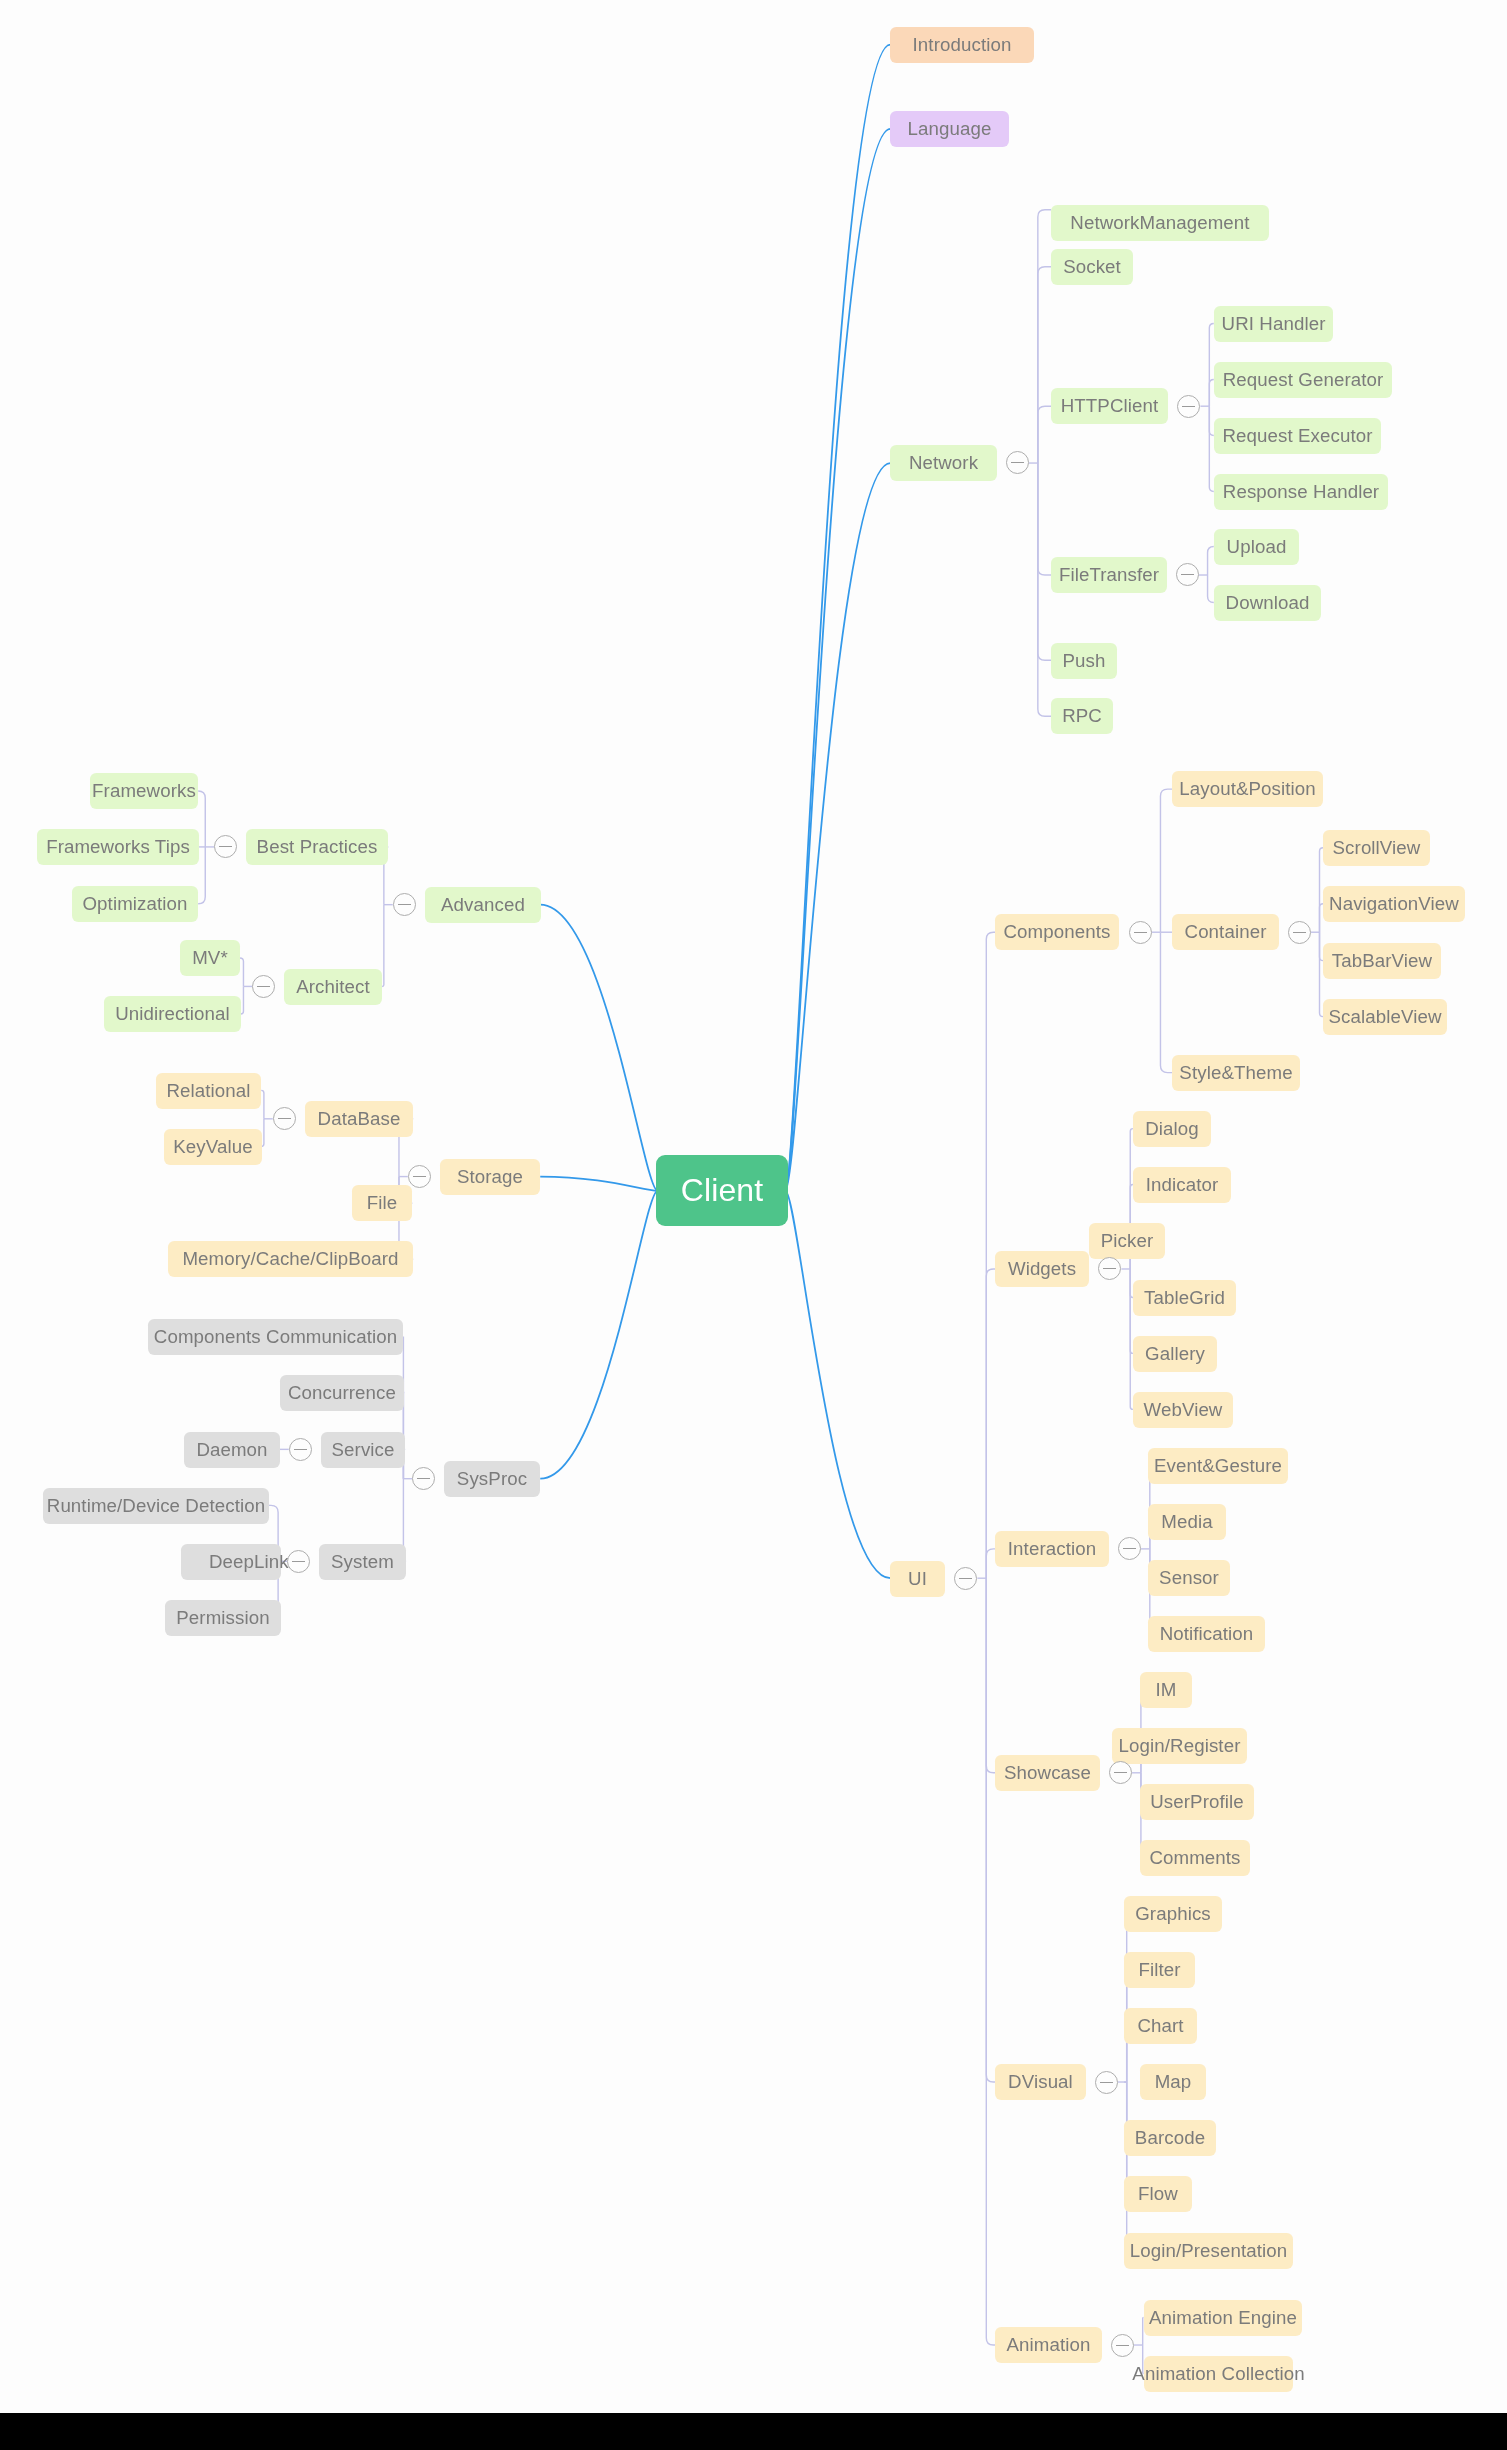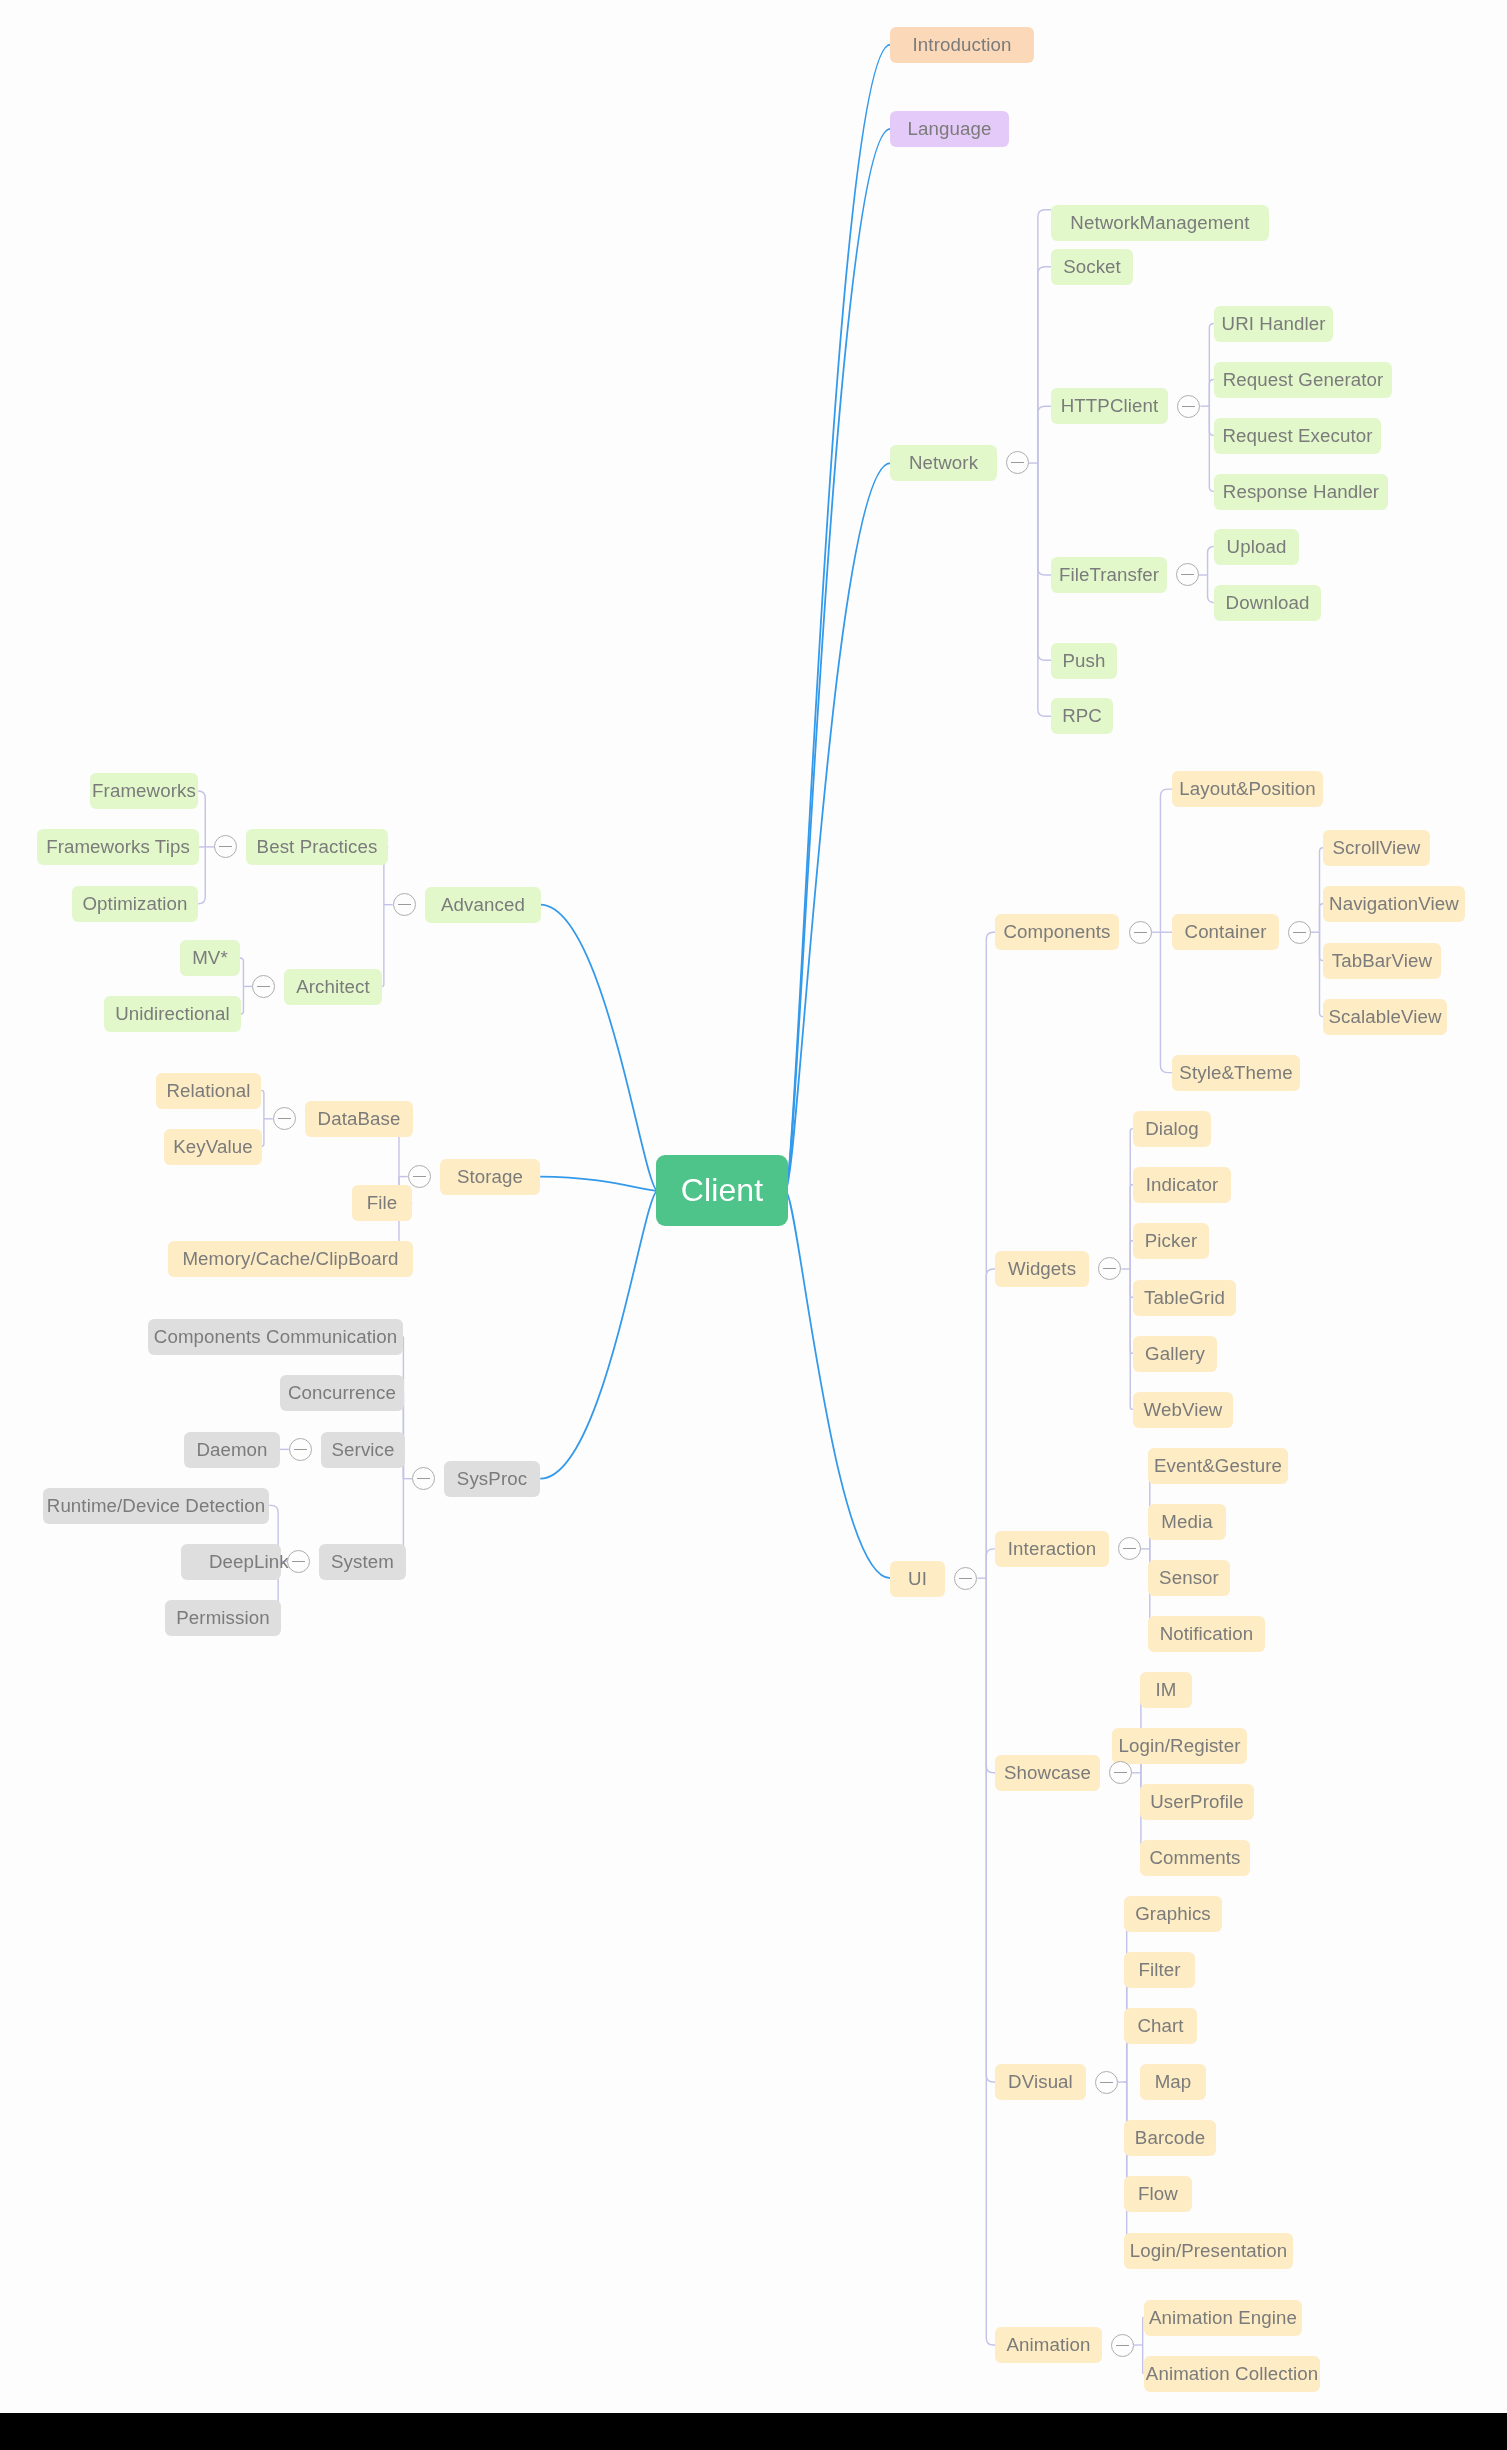--- a/index.html
+++ b/index.html
@@ -292,21 +292,21 @@
       </div>
       <div class="node c-orange" style="left: 995px; width: 94px; top: 1251px; height: 36px;">
         <span>Widgets</span>
       </div>
       <div class="node c-orange" style="left: 1133px; width: 78px; top: 1111px; height: 36px;">
         <span>Dialog</span>
       </div>
       <div class="node c-orange" style="left: 1133px; width: 98px; top: 1167px; height: 36px;">
         <span>Indicator</span>
       </div>
-      <div class="node c-orange" style="left: 1133px; width: 76px; top: 1223px; height: 36px;">
+      <div class="node c-orange" style="left: 1089px; width: 76px; top: 1223px; height: 36px;">
         <span>Picker</span>
       </div>
       <div class="node c-orange" style="left: 1133px; width: 103px; top: 1280px; height: 36px;">
         <span>TableGrid</span>
       </div>
       <div class="node c-orange" style="left: 1133px; width: 84px; top: 1336px; height: 36px;">
         <span>Gallery</span>
       </div>
       <div class="node c-orange" style="left: 1133px; width: 100px; top: 1392px; height: 36px;">
         <span>WebView</span>
@@ -364,21 +364,21 @@
       </div>
       <div class="node c-orange" style="left: 1124px; width: 169px; top: 2233px; height: 36px;">
         <span>Login/Presentation</span>
       </div>
       <div class="node c-orange" style="left: 995px; width: 107px; top: 2327px; height: 36px;">
         <span>Animation</span>
       </div>
       <div class="node c-orange" style="left: 1144px; width: 158px; top: 2300px; height: 36px;">
         <span>Animation Engine</span>
       </div>
-      <div class="node c-orange" style="left: 1144px; width: 176px; top: 2356px; height: 36px;">
+      <div class="node c-orange" style="left: 1144px; width: 149px; top: 2356px; height: 36px;">
         <span>Animation Collection</span>
       </div>
       <div class="toggle" style="left: 1006px; top: 451px;"></div>
       <div class="toggle" style="left: 1177px; top: 395px;"></div>
       <div class="toggle" style="left: 1176px; top: 563px;"></div>
       <div class="toggle" style="left: 393px; top: 893px;"></div>
       <div class="toggle" style="left: 214px; top: 835px;"></div>
       <div class="toggle" style="left: 252px; top: 975px;"></div>
       <div class="toggle" style="left: 408px; top: 1165px;"></div>
       <div class="toggle" style="left: 273px; top: 1107px;"></div>

